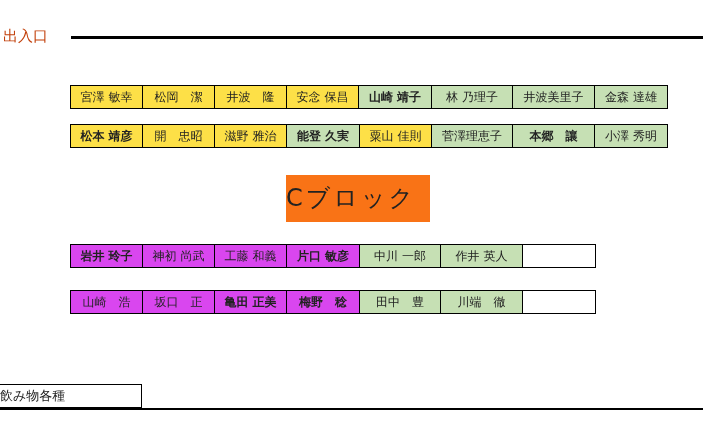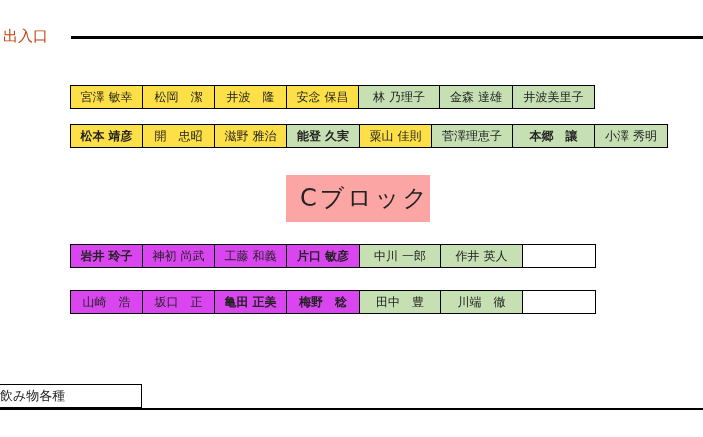--- a/index.html
+++ b/index.html
@@ -66,24 +66,24 @@
     .row2 { top: 124px; }
     .row3 { top: 244px; }
     .row4 { top: 290px; }
 
     .block-label {
       position: absolute;
       left: 286px;
       top: 175px;
       width: 144px;
       height: 47px;
-      background: #fca5a5;
+      background: #f97316;
       font-size: 24px;
       line-height: 47px;
-      text-align: right;
+      text-align: left;
       color: #222;
       letter-spacing: 3px;
     }
     .drinks-box {
       position: absolute;
       left: -2px;
       top: 384px;
       width: 144px;
       height: 24px;
       box-sizing: border-box;
@@ -107,23 +107,24 @@
 <body>
 
 <div class="entrance-label">出入口</div>
 <div class="entrance-line"></div>
 
 <div class="seat-row row1">
   <div class="seat orange">宮澤 敏幸</div>
   <div class="seat orange">松岡　潔</div>
   <div class="seat orange">井波　隆</div>
   <div class="seat orange">安念 保昌</div>
+  <div class="seat green w73 bold">山崎 靖子</div>
   <div class="seat green w81">林 乃理子</div>
+  <div class="seat green w82">井波美里子</div>
   <div class="seat green w73">金森 達雄</div>
-  <div class="seat green w82">井波美里子</div>
 </div>
 
 <div class="seat-row row2">
   <div class="seat orange bold">松本 靖彦</div>
   <div class="seat orange">開　忠昭</div>
   <div class="seat orange">滋野 雅治</div>
   <div class="seat green w73 bold">能登 久実</div>
   <div class="seat orange">粟山 佳則</div>
   <div class="seat green w81">菅澤理恵子</div>
   <div class="seat green w82 bold">本郷　讓</div>

